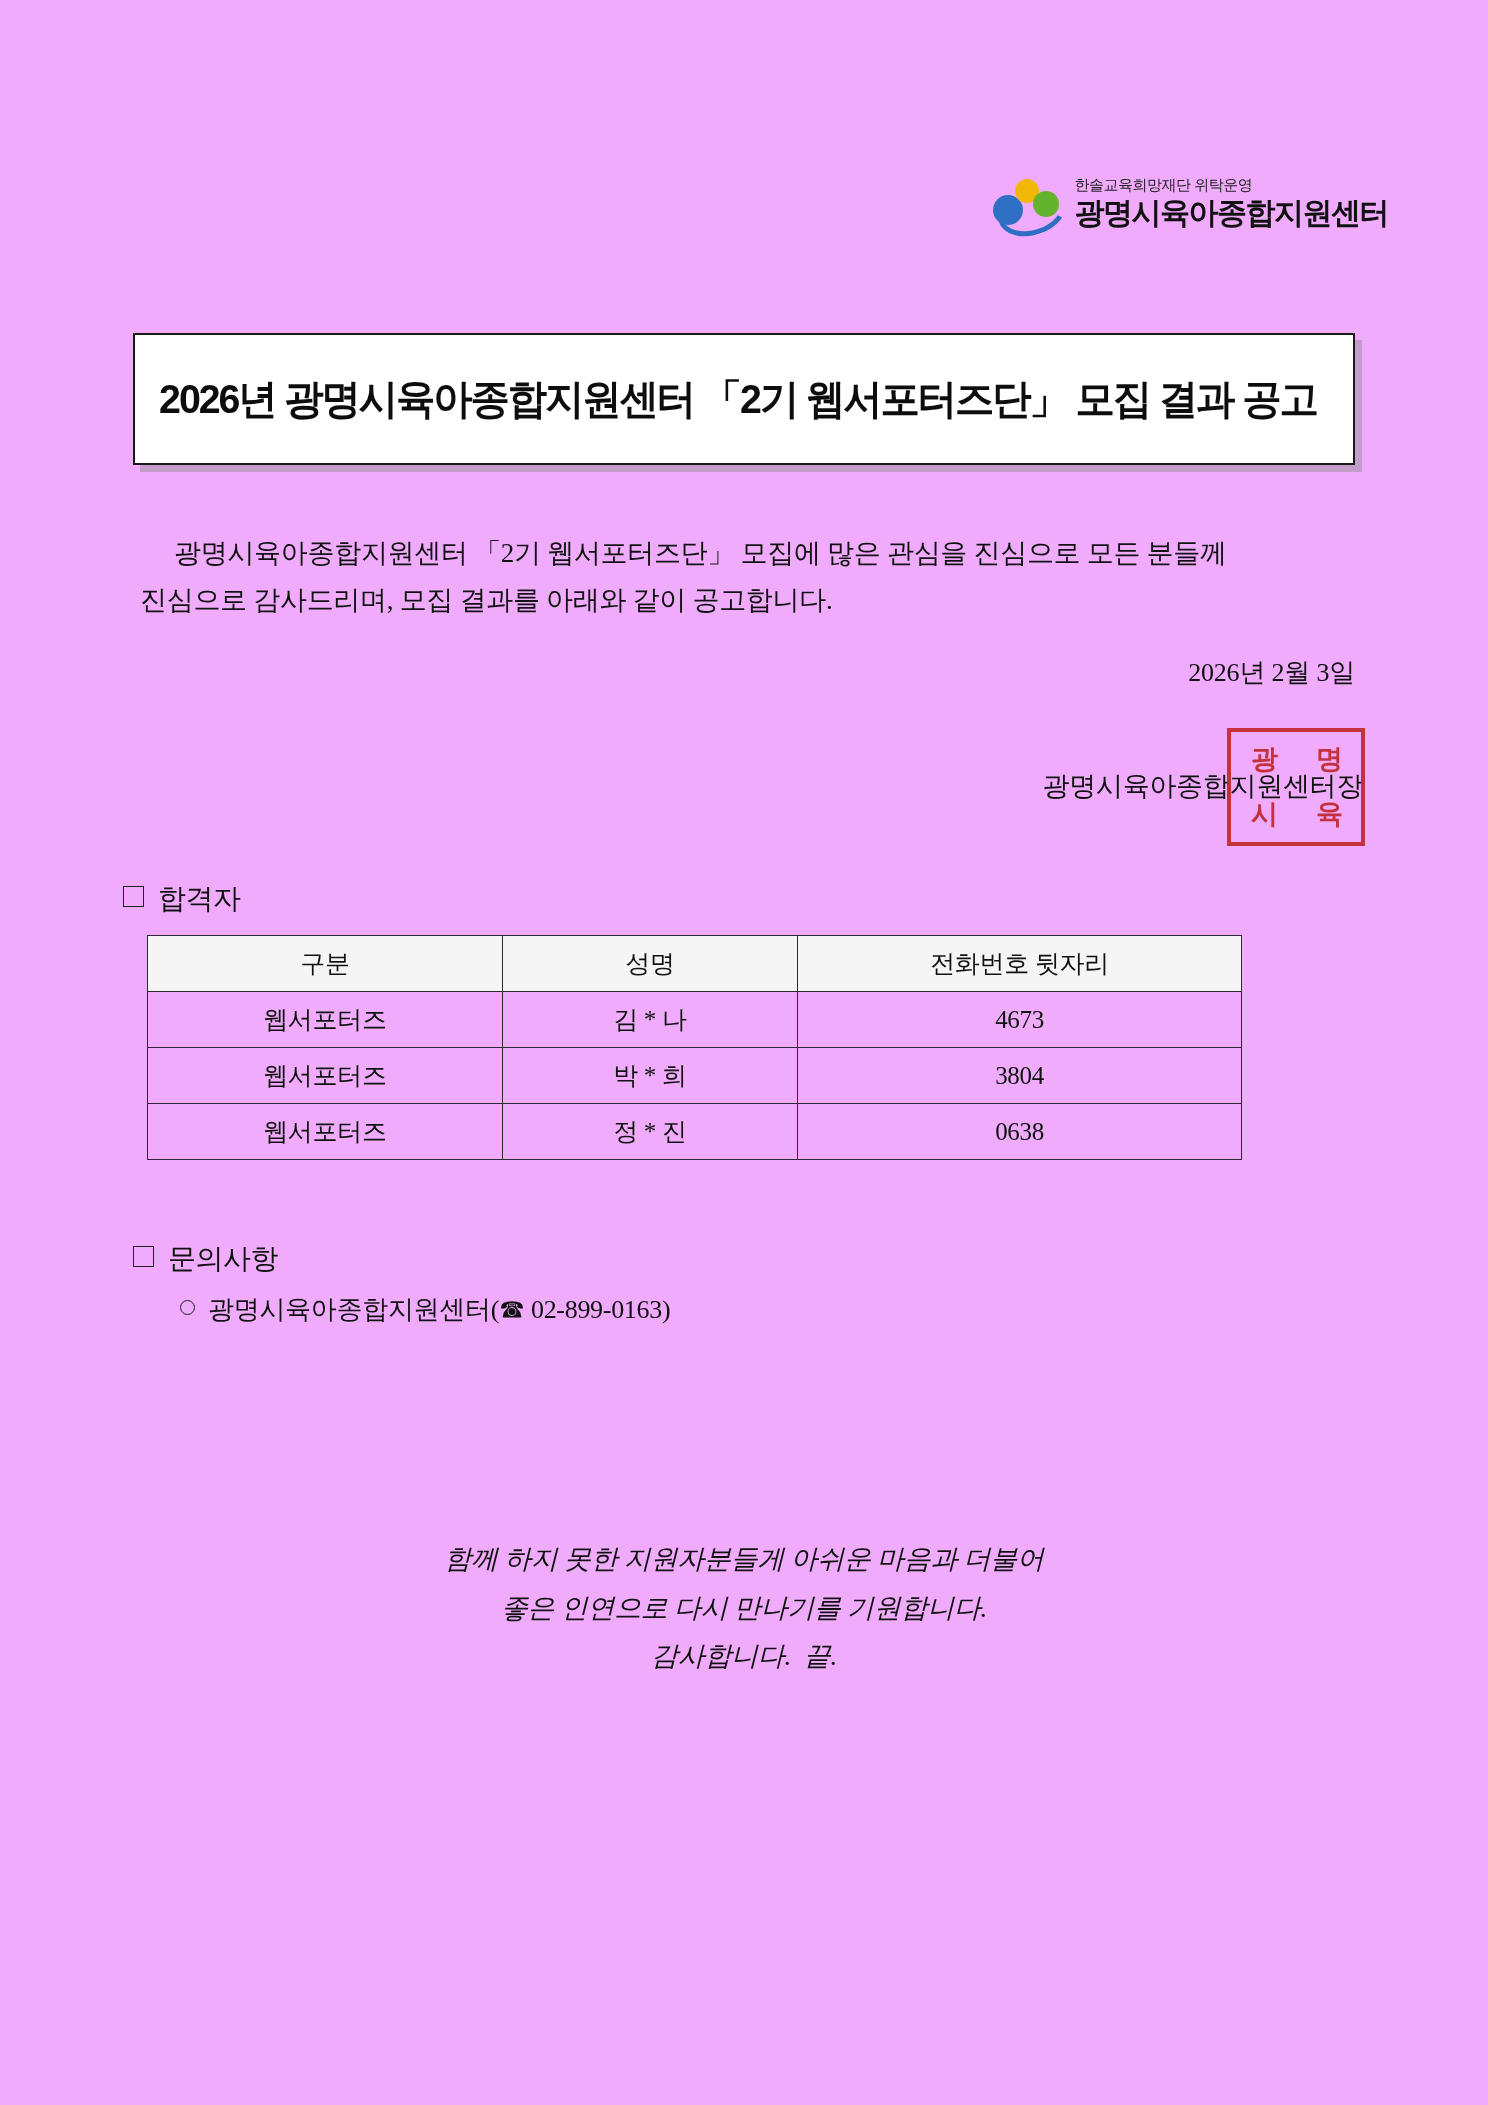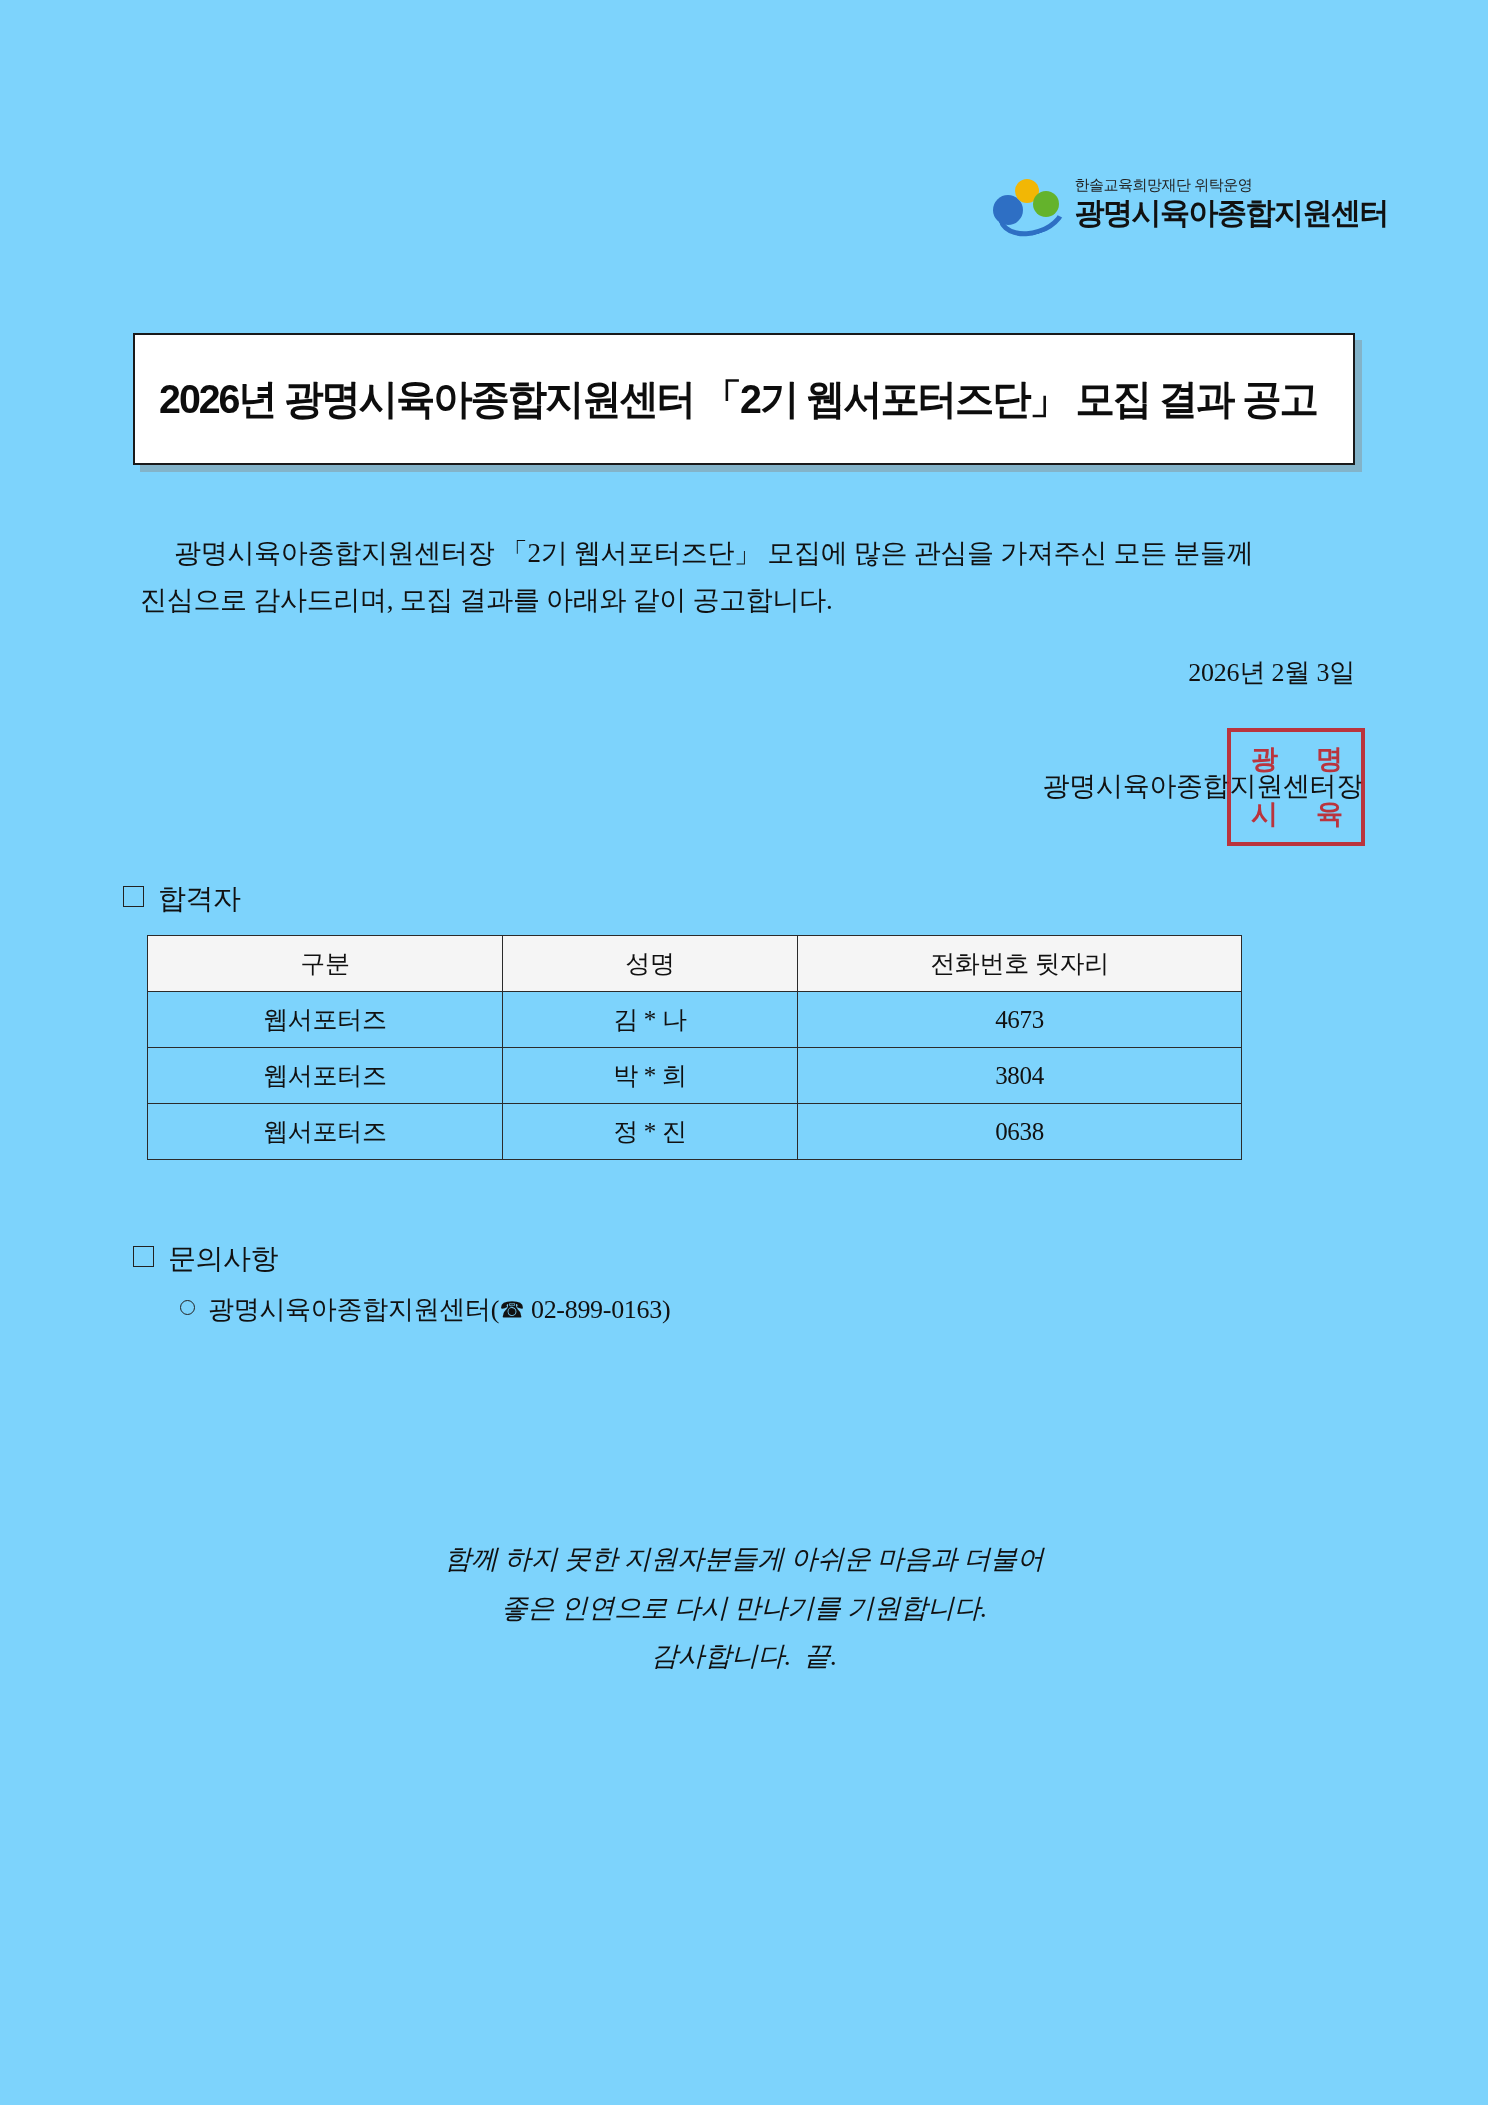--- a/index.html
+++ b/index.html
@@ -14,21 +14,21 @@
     font-family: "Liberation Serif", serif;
     color: #111111;
     overflow: hidden;
   }
 
   .page {
     position: absolute;
     left: 0; top: 0;
     width: 1488px;
     height: 2105px;
-    background: #7dd3fc;
+    background: #f0abfc;
   }
 
   
   .logo-block {
     position: absolute;
     right: 100px;
     top: 175px;
     display: flex;
     align-items: flex-end;
     gap: 10px;
@@ -255,21 +255,21 @@
       <div class="logo-sub">한솔교육희망재단 위탁운영</div>
       <div class="logo-name">광명시육아종합지원센터</div>
     </div>
   </div>
 
   <div class="title-box">
     <div class="title-text">2026년 광명시육아종합지원센터 「2기 웹서포터즈단」 모집 결과 공고</div>
   </div>
 
   <div class="intro">
-    <span class="indent"></span><span>광명시육아종합지원센터장 「2기 웹서포터즈단」 모집에 많은 관심을 가져주신 모든 분들께</span>
+    <span class="indent"></span><span>광명시육아종합지원센터 「2기 웹서포터즈단」 모집에 많은 관심을 진심으로 모든 분들께</span>
     <span class="l2">진심으로 감사드리며, 모집 결과를 아래와 같이 공고합니다.</span>
   </div>
 
   <div class="date-line">2026년 2월 3일</div>
 
   <div class="sign-line">광명시육아종합지원센터장</div>
   <div class="seal">
     <span>광</span>
     <span>명</span>
     <span>시</span>

